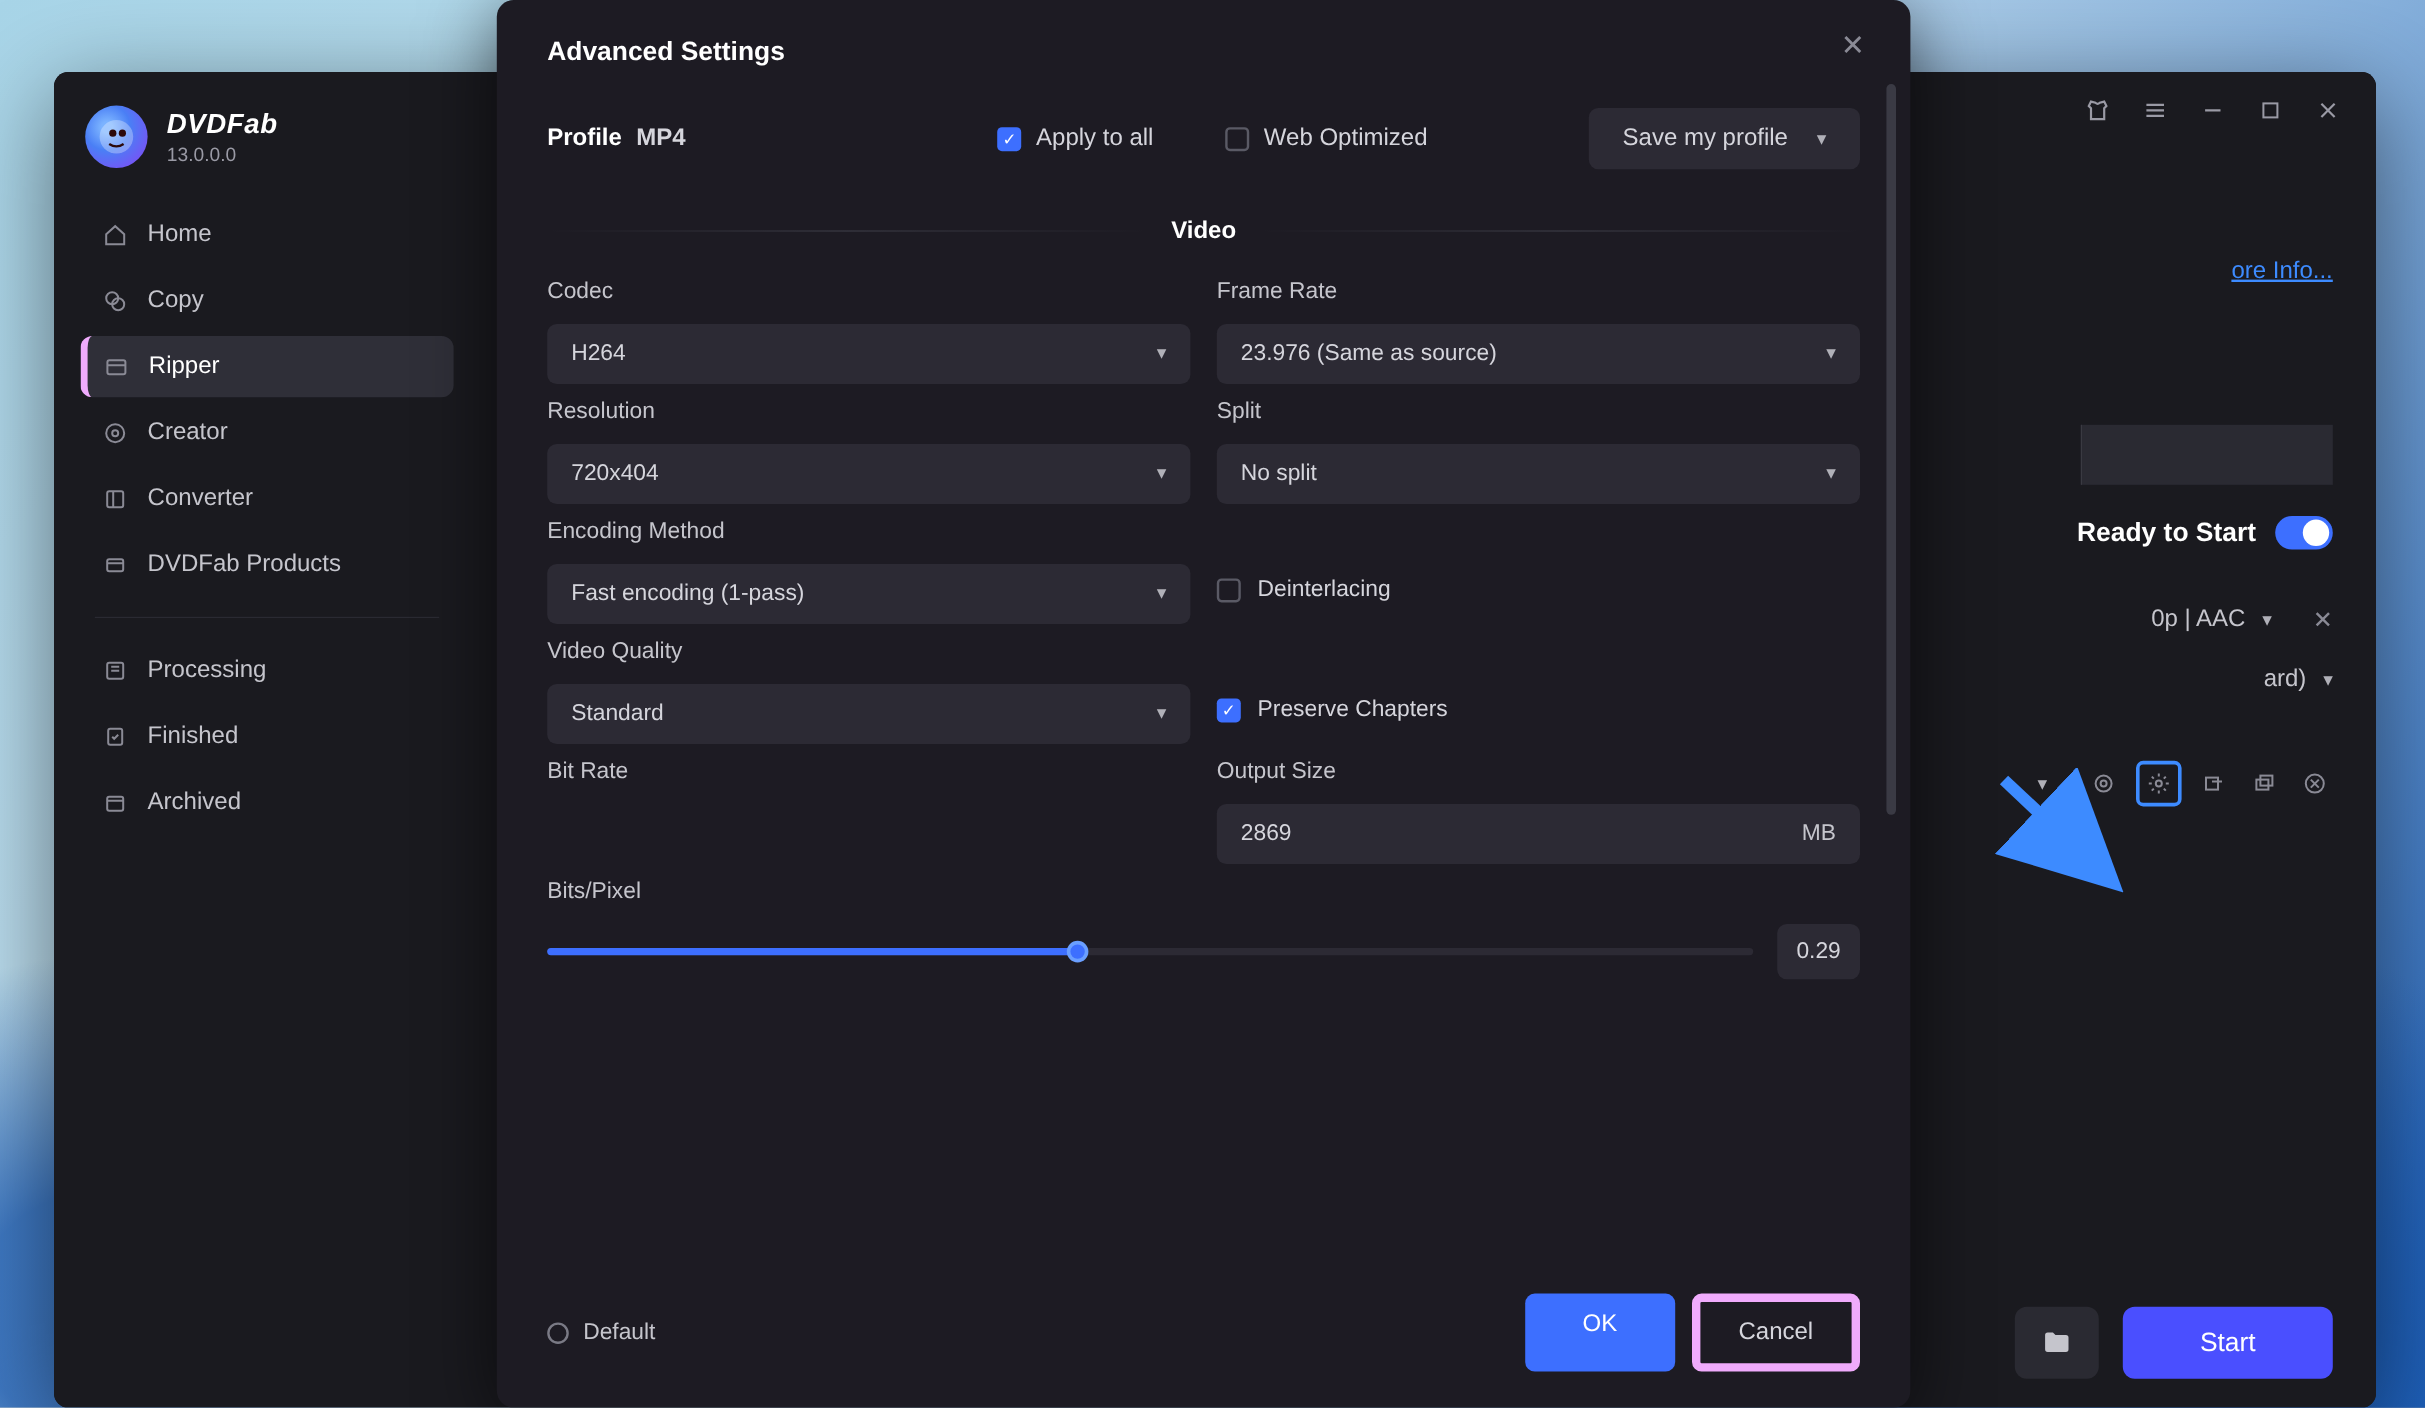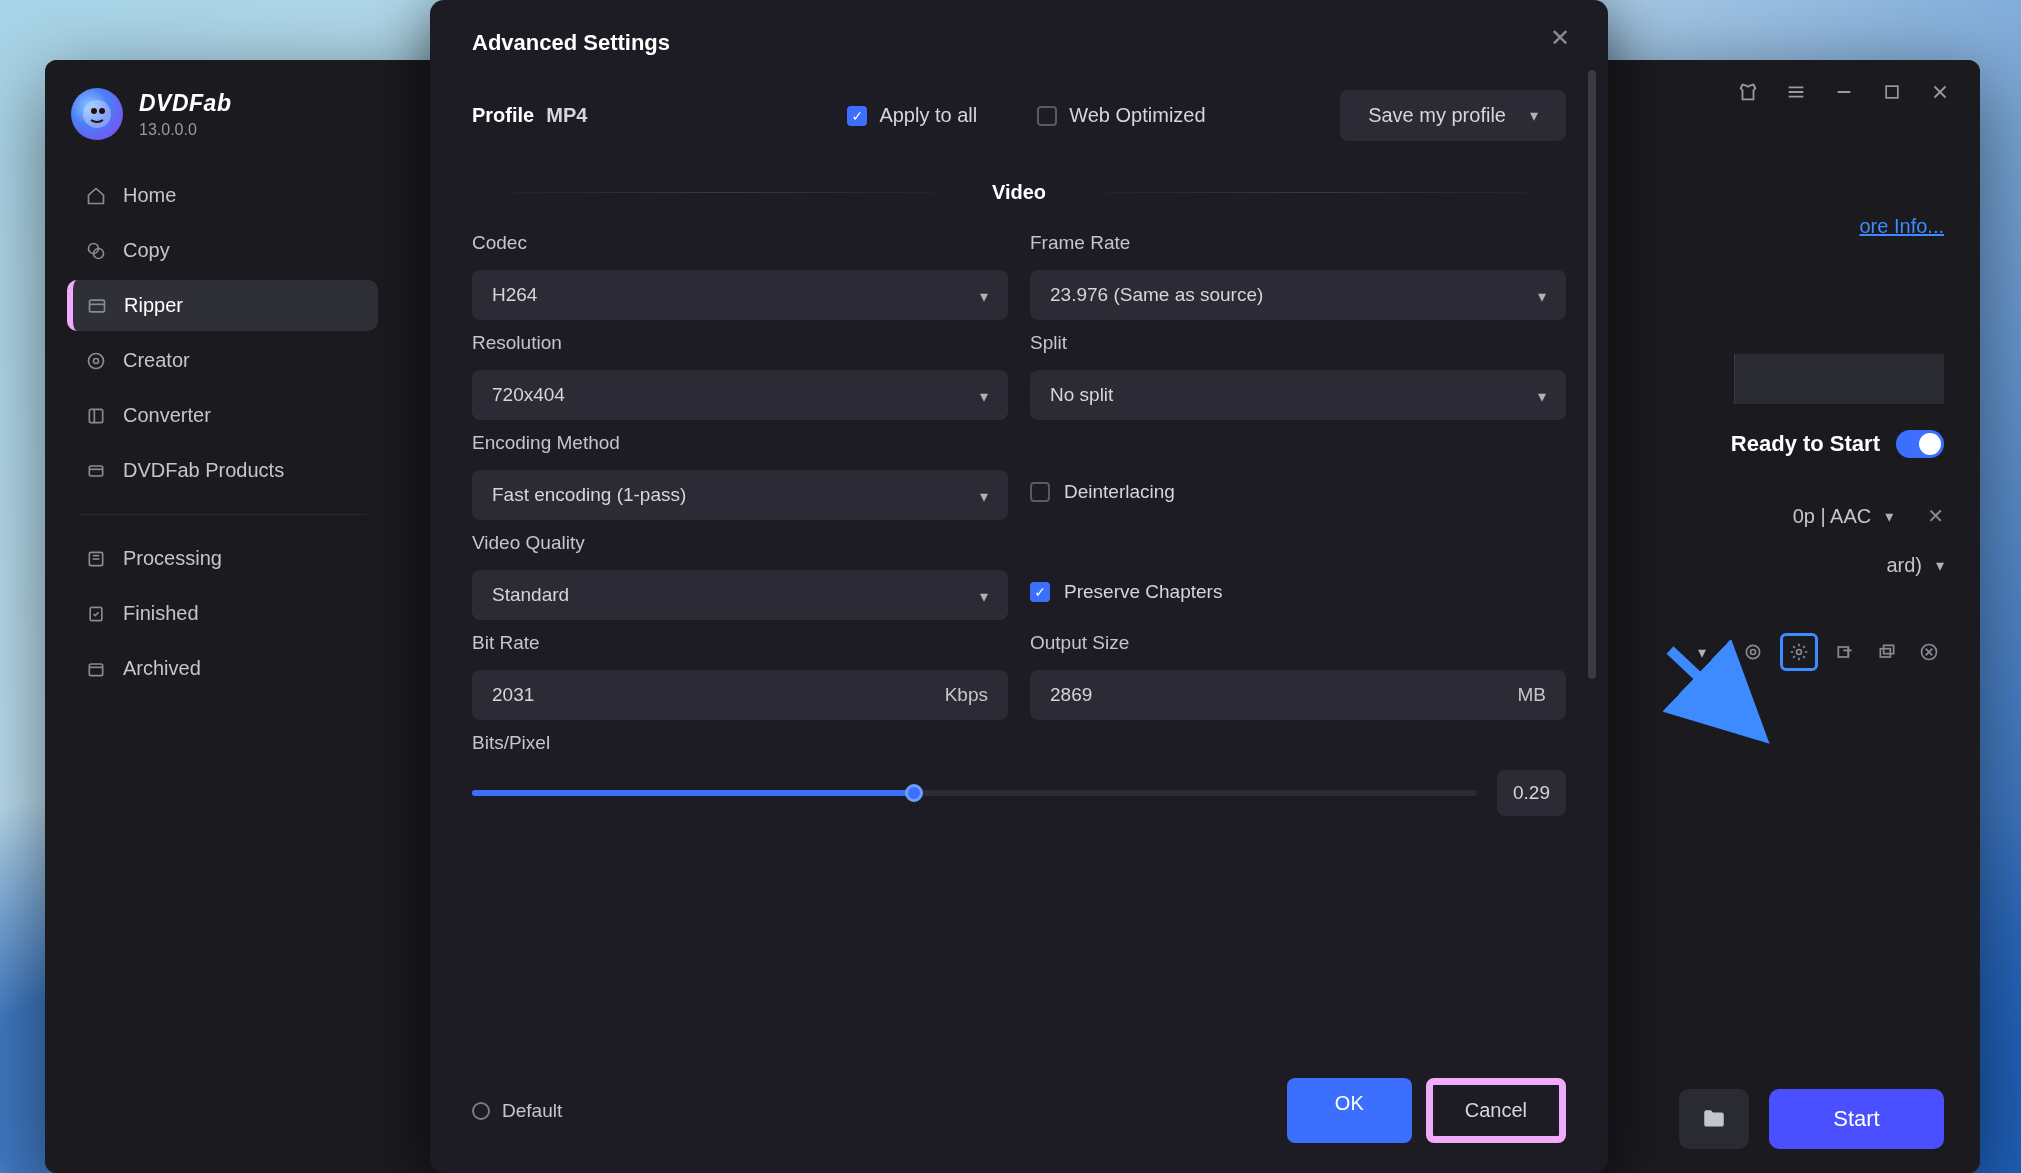--- a/index.html
+++ b/index.html
@@ -147,21 +147,21 @@
   margin-bottom: 10px;
 }
 
 
 .modal-backdrop {
   position: absolute; top: 0; left: 0; width: 2021px; height: 1173px;
   pointer-events: none;
 }
 .modal {
   position: absolute;
-  top: 0; left: 430px;
+  top: 0; left: 414px;
   width: 1178px; height: 1173px;
   background: #1d1b23;
   border-radius: 14px;
   box-shadow: 0 10px 60px rgba(0,0,0,0.6);
   padding: 30px 42px;
   color: #d5d5dc;
   pointer-events: auto;
   overflow: hidden;
 }
 .modal-title { font-size: 22px; font-weight: 700; color: #fff; margin-bottom: 34px; }
@@ -193,21 +193,21 @@
 }
 .section-hr { display: flex; align-items: center; gap: 20px; margin: 16px 0 28px; }
 .section-hr .line { flex:1; height:1px; background: linear-gradient(90deg, transparent, #3a3a44, transparent); }
 .section-hr .label { color: #fff; font-weight: 600; font-size: 20px; }
 .fields { display: grid; grid-template-columns: 1fr 1fr; gap: 12px 22px; }
 .field { display: flex; flex-direction: column; gap: 16px; }
 .field label { font-size: 19px; color: #c5c5cc; }
 .select, .text-input {
   background: #2c2a34; border-radius: 8px;
   padding: 14px 20px; font-size: 19px; color: #d5d5dc;
-  display: flex; justify-content: space-between; align-items: flex-end;
+  display: flex; justify-content: space-between; align-items: flex-start;
   border: none; cursor: pointer;
 }
 .text-input { cursor: text; }
 .suffix { color: #c5c5cc; font-size: 19px; }
 .inline-chk { display:flex; align-items:center; gap:14px; font-size:19px; color:#d5d5dc; padding-top: 32px; }
 .slider-wrap { display:flex; align-items:center; gap:20px; grid-column: 1 / -1; }
 .slider {
   flex:1; height: 6px; background: #2c2a34; border-radius:3px; position:relative;
 }
 .slider-track { position:absolute; left:0; top:0; height:6px; background:#3d6fff; border-radius:3px; width:44%; }
@@ -522,24 +522,20 @@
           <span>Standard</span>
           <span class="chev">▾</span>
         </div>
       </div>
       <div class="inline-chk">
         <span class="chk">✓</span>
         <span>Preserve Chapters</span>
       </div>
       <div class="field">
         <label>Bit Rate</label>
-        <div class="text-input">
-          <span>2031</span>
-          <span class="suffix">Kbps</span>
-        </div>
       </div>
       <div class="field">
         <label>Output Size</label>
         <div class="text-input">
           <span>2869</span>
           <span class="suffix">MB</span>
         </div>
       </div>
       <div class="field full">
         <label>Bits/Pixel</label>

